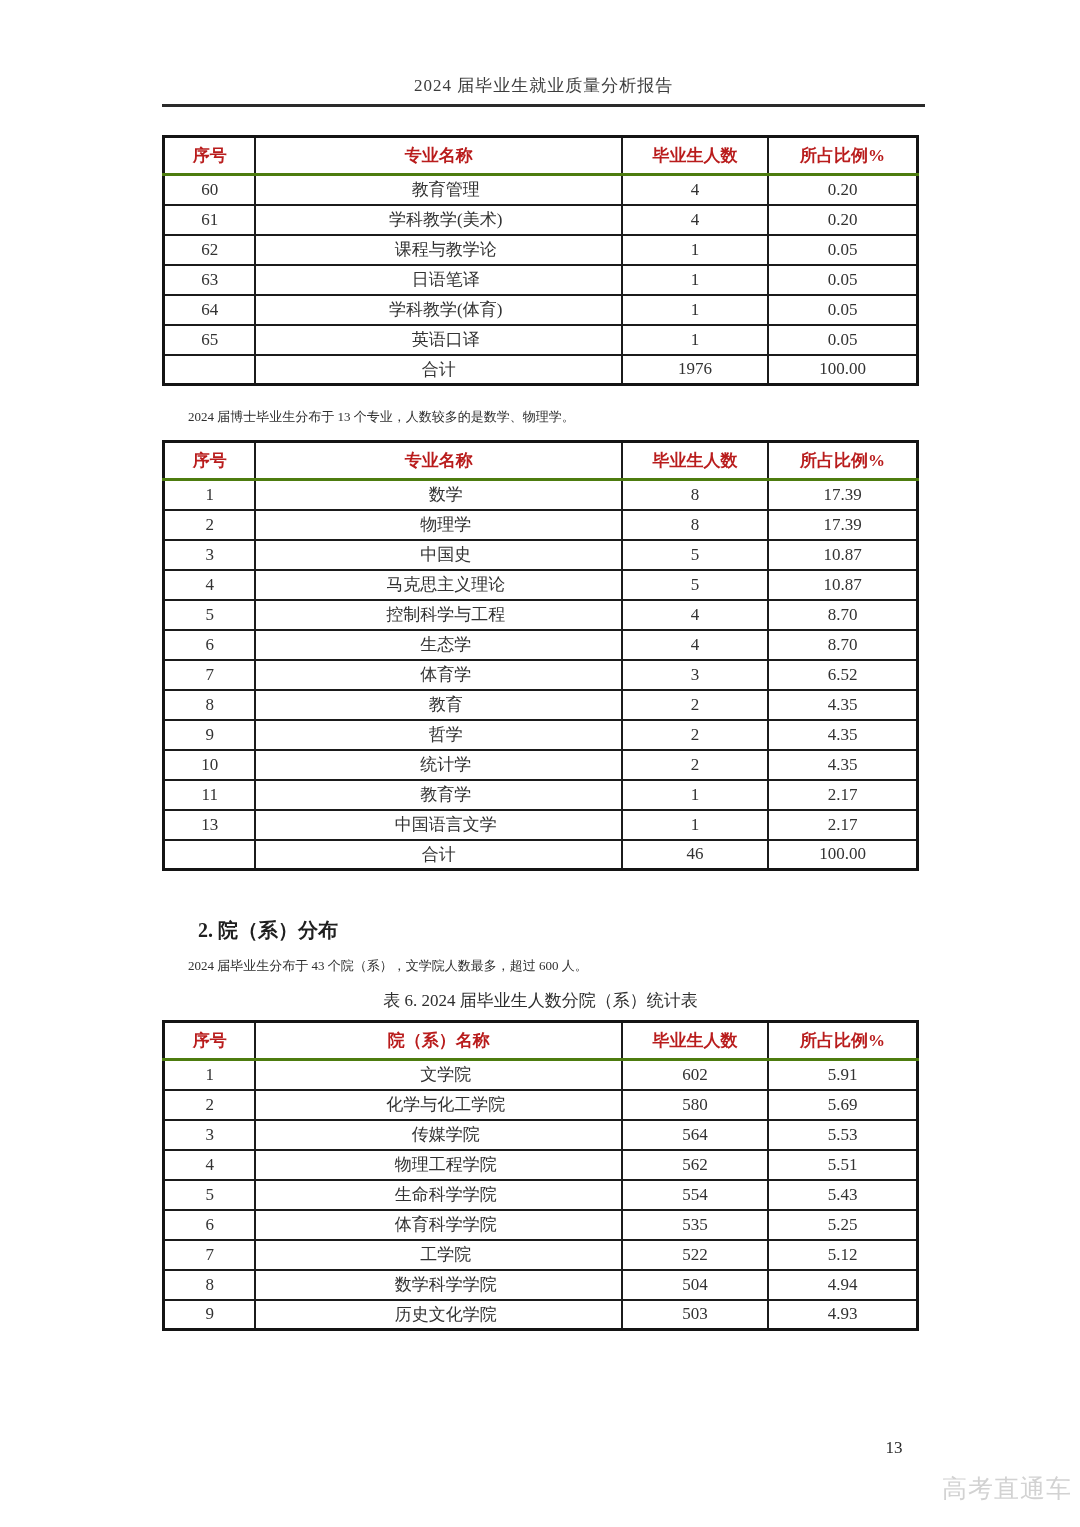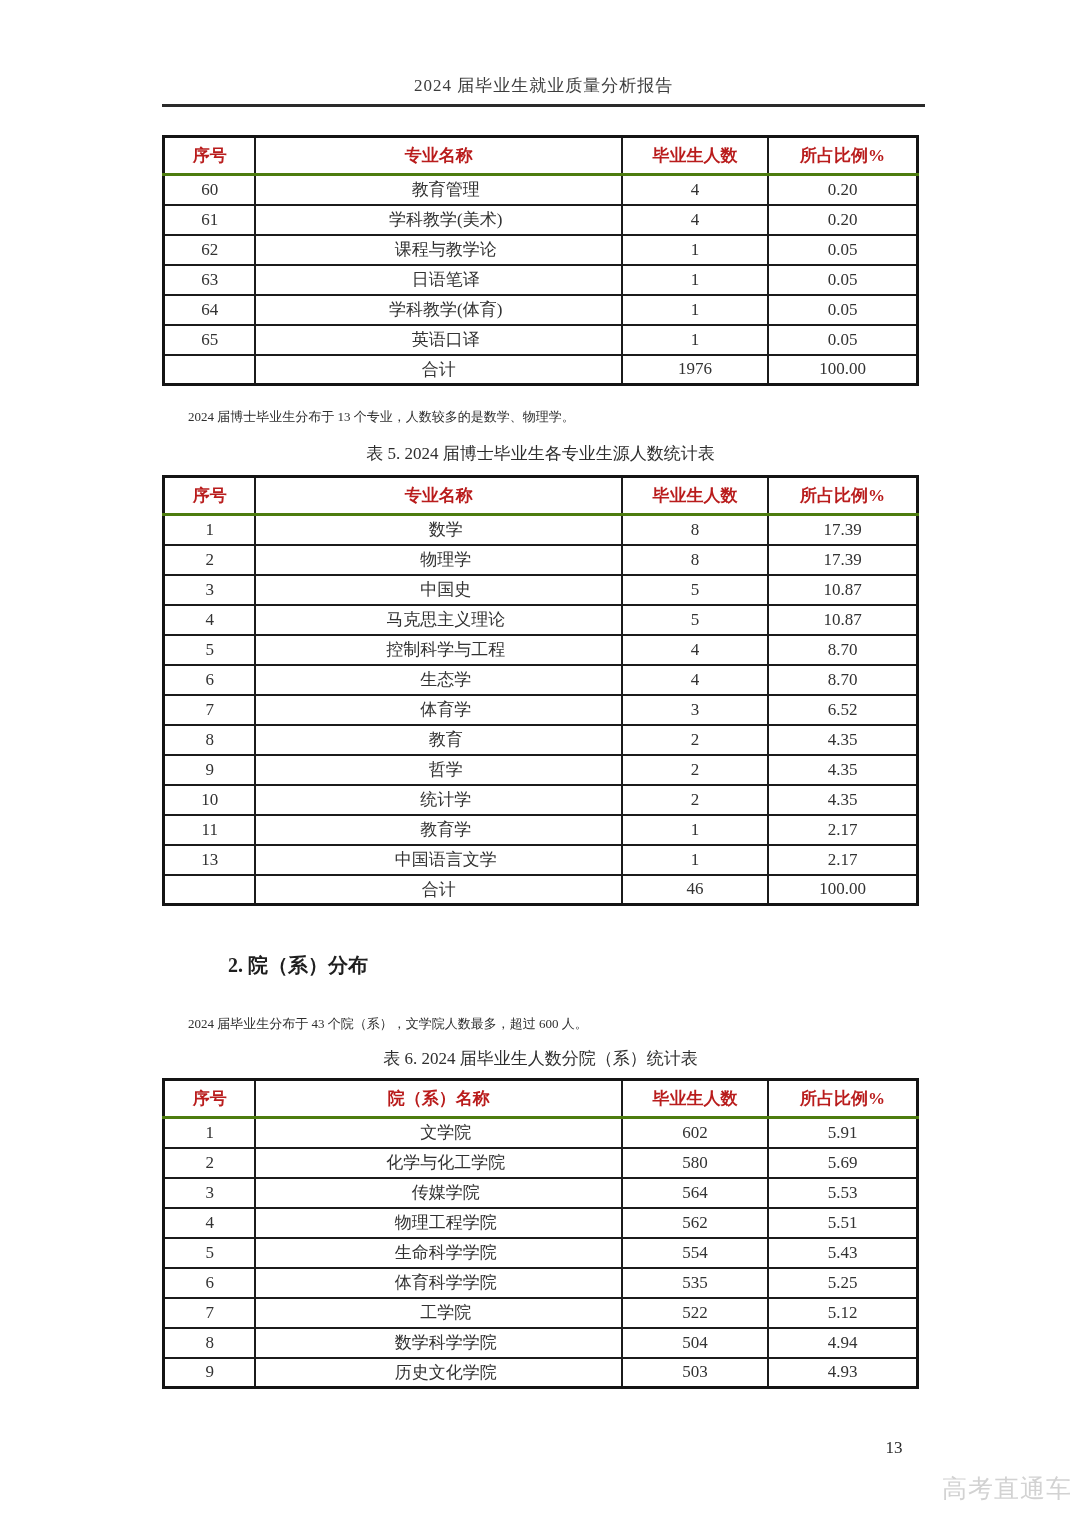--- a/index.html
+++ b/index.html
@@ -70,26 +70,26 @@
     color: #2e2e2e;
   }
   .caption {
     margin-top: 12px;
     text-align: center;
     font-size: 17px;
     color: #2e2e2e;
   }
   .section-heading {
     margin-top: 46px;
-    margin-left: 66px;
+    margin-left: 36px;
     font-size: 20px;
     font-weight: bold;
     color: #1f1f1f;
   }
-  .para-dept { margin-top: 31px; }
+  .para-dept { margin-top: 8px; }
   .caption-dept { margin-top: 10px; }
   
   .page-number {
     position: absolute;
     left: 870px;
     top: 1438px;
     width: 48px;
     text-align: center;
     font-size: 17px;
     color: #2b2b2b;
@@ -172,21 +172,20 @@
             <td class="c0"></td>
             <td class="c1">合计</td>
             <td class="c2">1976</td>
             <td class="c3">100.00</td>
           </tr>
         </tbody>
     </table>
 
     <p class="para">2024 届博士毕业生分布于 13 个专业，人数较多的是数学、物理学。</p>
 
-    <div class="caption">表 5. 2024 届博士毕业生各专业生源人数统计表</div>
 
     <table class="data-table tbl-doctoral" data-table="tables.doctoral">
       <colgroup>
           <col class="col-idx">
           <col class="col-name">
           <col class="col-count">
           <col class="col-pct">
         </colgroup>
       <thead>
           <tr>

